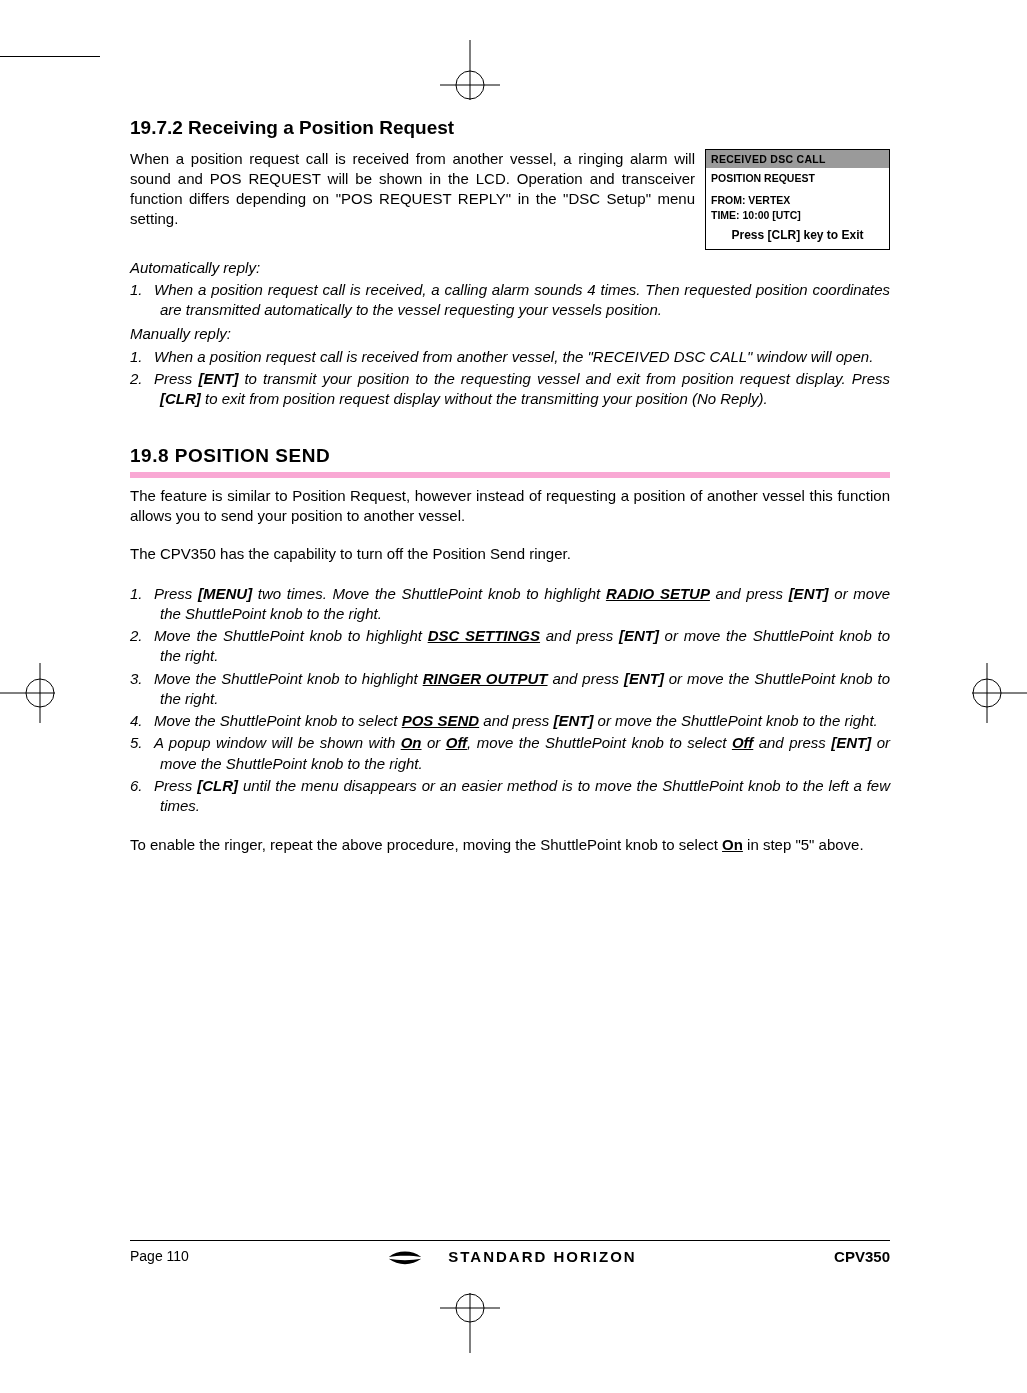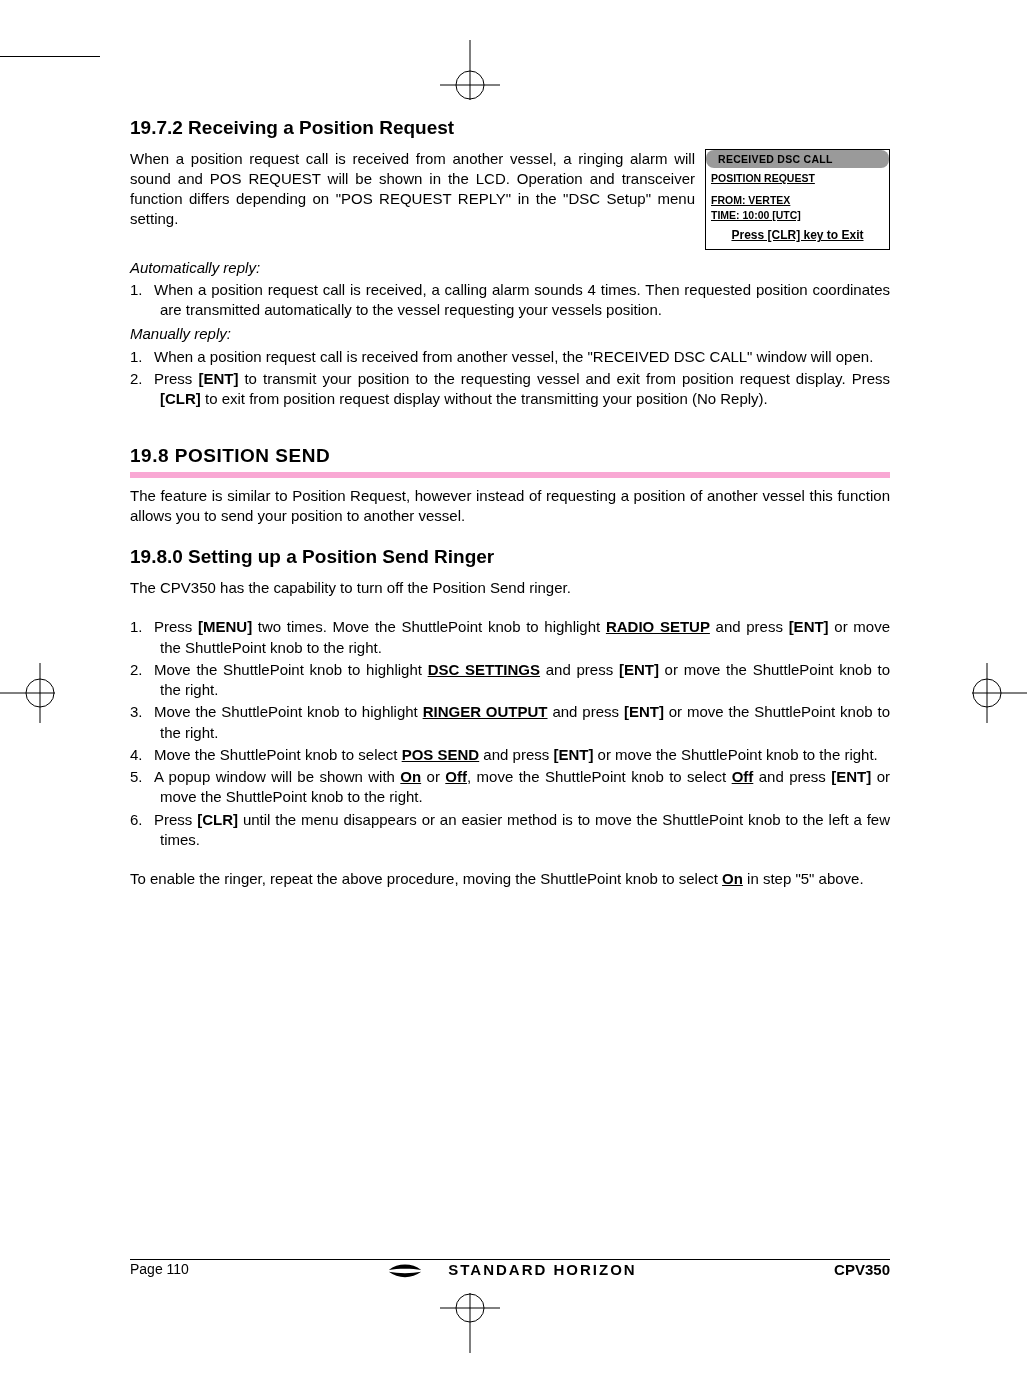--- a/index.html
+++ b/index.html
@@ -78,57 +78,57 @@
       width: 185px;
       border: 1px solid #000;
       margin-left: 10px;
       margin-bottom: 4px;
       font-size: 10.5px;
       font-weight: bold;
     }
     .lcd-title {
       background: #9a9a9a;
       color: #000;
-      padding: 2px 12px;
+      padding: 2px 5px;
       font-size: 10.5px;
       letter-spacing: 0.3px;
-      border-radius: 8px;
-    }
-    .lcd-body { padding: 3px 5px; text-decoration: underline; }
+    }
+    .lcd-body { padding: 3px 5px; }
     .lcd-sub { font-weight: bold; margin-bottom: 8px; }
     .lcd-row { margin-bottom: 1px; }
     .lcd-foot { text-align: center; padding: 4px 0 2px 0; font-size: 12px; }
     .item-label {
       font-weight: normal;
       font-style: italic;
       margin-top: 4px;
       margin-bottom: 2px;
     }
     ol.numbered {
       list-style: none;
       margin-bottom: 4px;
+      font-style: italic;
     }
     ol.numbered li {
       padding-left: 30px;
       text-indent: -30px;
       text-align: justify;
       margin-bottom: 2px;
     }
     ol.numbered li .num { display: inline-block; width: 24px; text-indent: 0; }
     .b { font-weight: bold; }
     .bu { font-weight: bold; text-decoration: underline; }
     .gap-30 { height: 30px; }
     .gap-15 { height: 15px; }
     .footer {
       position: absolute;
-      bottom: 3px;
+      bottom: 16px;
       left: 0;
       width: 100%;
       border-top: 1px solid #000;
-      padding-top: 0;
+      padding-top: 6px;
       display: flex;
       align-items: center;
       justify-content: space-between;
       font-size: 14px;
     }
     .footer .model { font-weight: bold; font-size: 15px; }
     .logo-wrap {
       display: flex;
       align-items: center;
       gap: 24px;
@@ -199,21 +199,20 @@
   <ol class="numbered">
     <li><span class="num">1.</span><span>When a position request call is received from another vessel, the "RECEIVED DSC CALL" window will open.</span></li>
     <li><span class="num">2.</span><span>Press </span><span class="b">[ENT]</span><span> to transmit your position to the requesting vessel and exit from position request display. Press </span><span class="b">[CLR]</span><span> to exit from position request display without the transmitting your position (No Reply).</span></li>
   </ol>
 
   <div class="gap-30"></div>
 
   <h2 class="section">19.8   POSITION SEND</h2>
   <p class="para-spaced">The feature is similar to Position Request, however instead of requesting a position of another vessel this function allows you to send your position to another vessel.</p>
 
-  <h2 class="sub">19.8.0 Setting up a Position Send Ringer</h2>
   <p>The CPV350 has the capability to turn off the Position Send ringer.</p>
   <div class="gap-15"></div>
 
   <ol class="numbered">
     <li><span class="num">1.</span><span>Press </span><span class="b">[MENU]</span><span> two times. Move the ShuttlePoint knob to highlight </span><span class="bu">RADIO SETUP</span><span> and press </span><span class="b">[ENT]</span><span> or move the ShuttlePoint knob to the right.</span></li>
     <li><span class="num">2.</span><span>Move the ShuttlePoint knob to highlight </span><span class="bu">DSC SETTINGS</span><span> and press </span><span class="b">[ENT]</span><span> or move the ShuttlePoint knob to the right.</span></li>
     <li><span class="num">3.</span><span>Move the ShuttlePoint knob to highlight </span><span class="bu">RINGER OUTPUT</span><span> and press </span><span class="b">[ENT]</span><span> or move the ShuttlePoint knob to the right.</span></li>
     <li><span class="num">4.</span><span>Move the ShuttlePoint knob to select </span><span class="bu">POS SEND</span><span> and press </span><span class="b">[ENT]</span><span> or move the ShuttlePoint knob to the right.</span></li>
     <li><span class="num">5.</span><span>A popup window will be shown with </span><span class="bu">On</span><span> or </span><span class="bu">Off</span><span>, move the ShuttlePoint knob to select </span><span class="bu">Off</span><span> and press </span><span class="b">[ENT]</span><span> or move the ShuttlePoint knob to the right.</span></li>
     <li><span class="num">6.</span><span>Press </span><span class="b">[CLR]</span><span> until the menu disappears or an easier method is to move the ShuttlePoint knob to the left a few times.</span></li>

